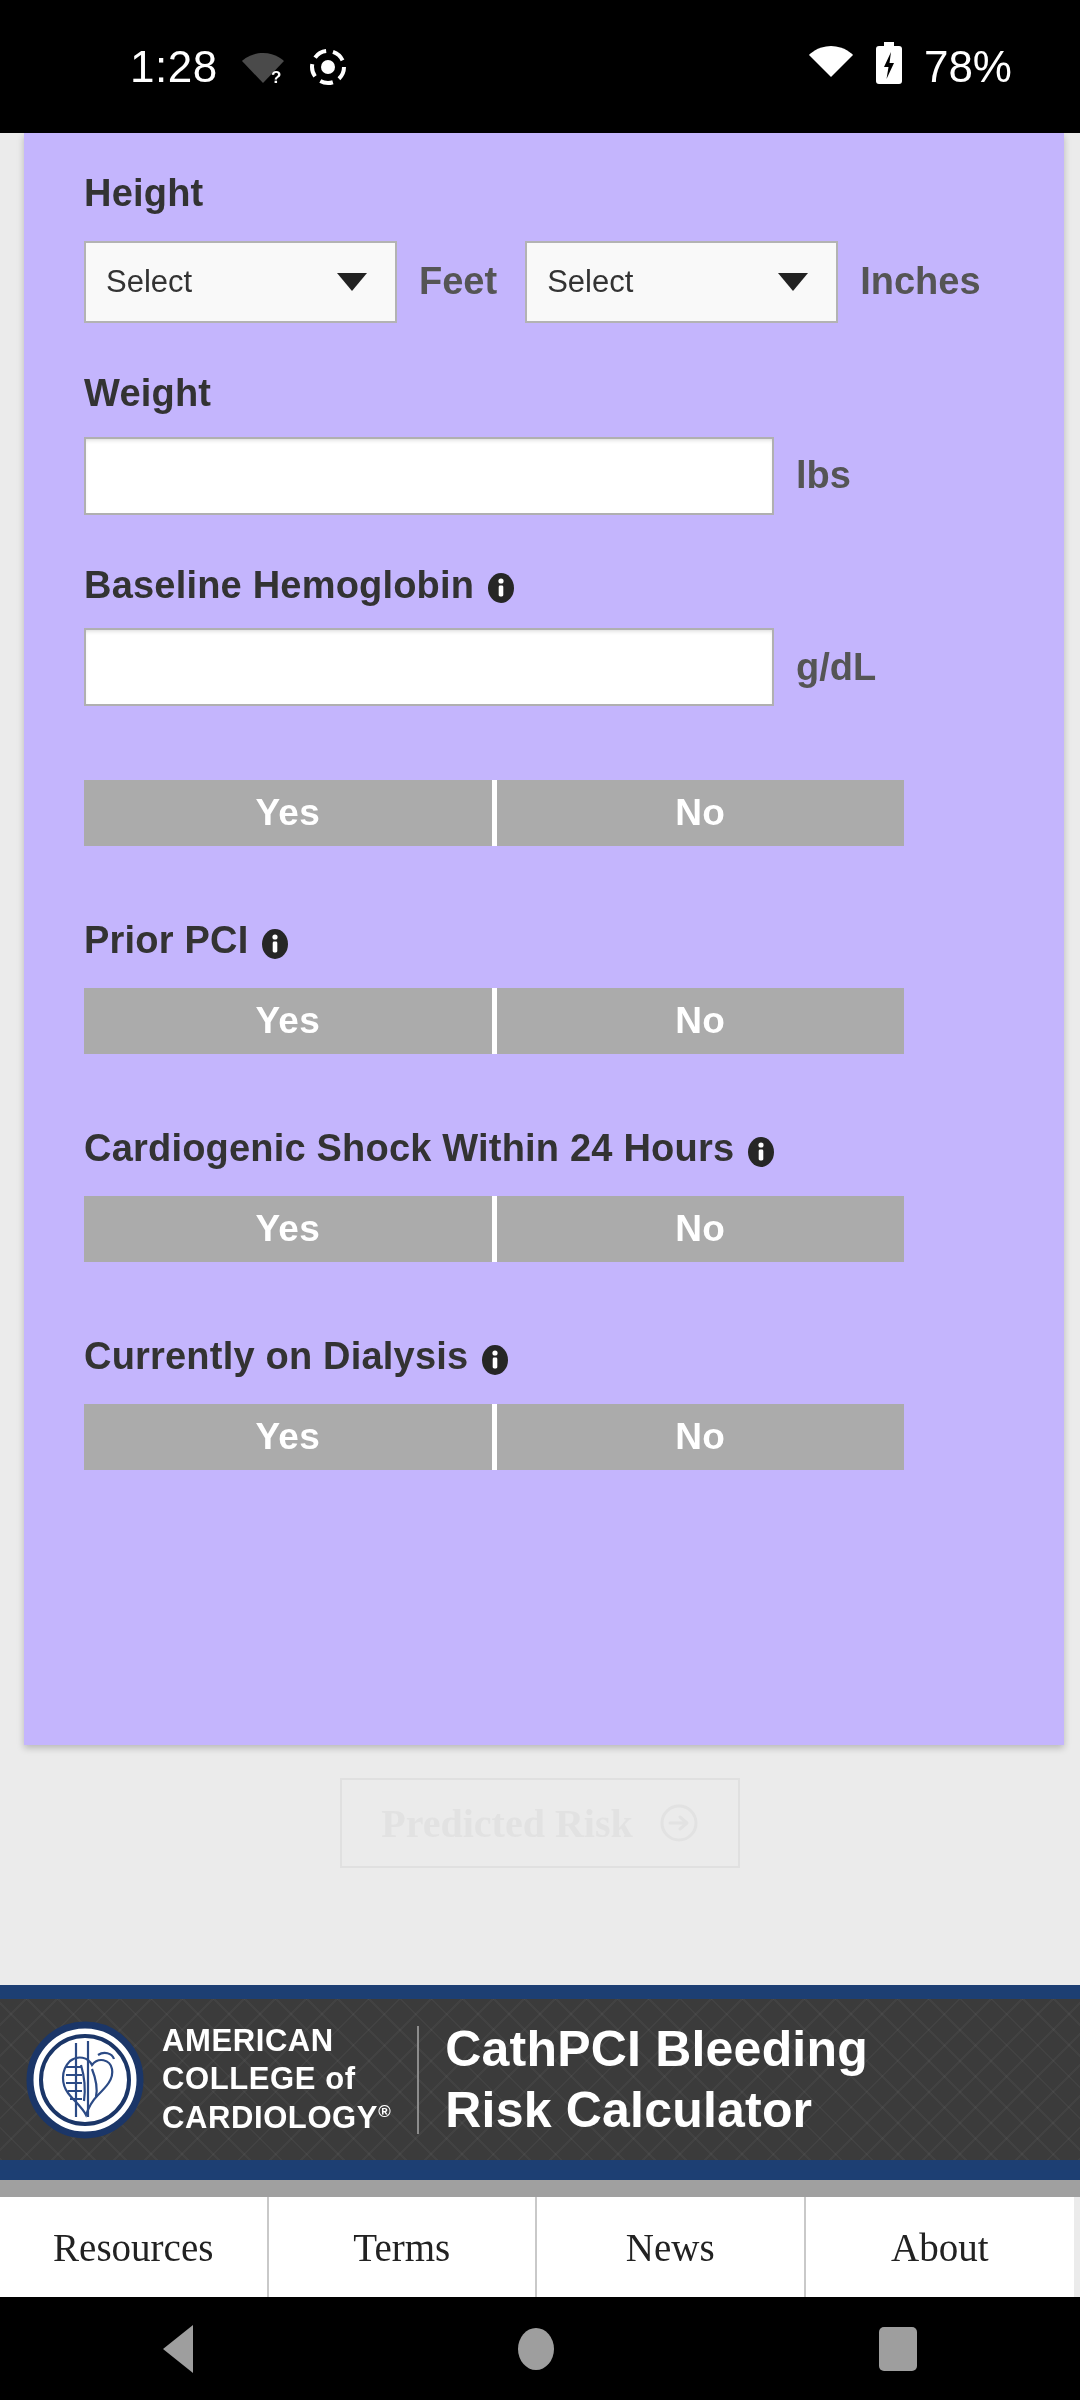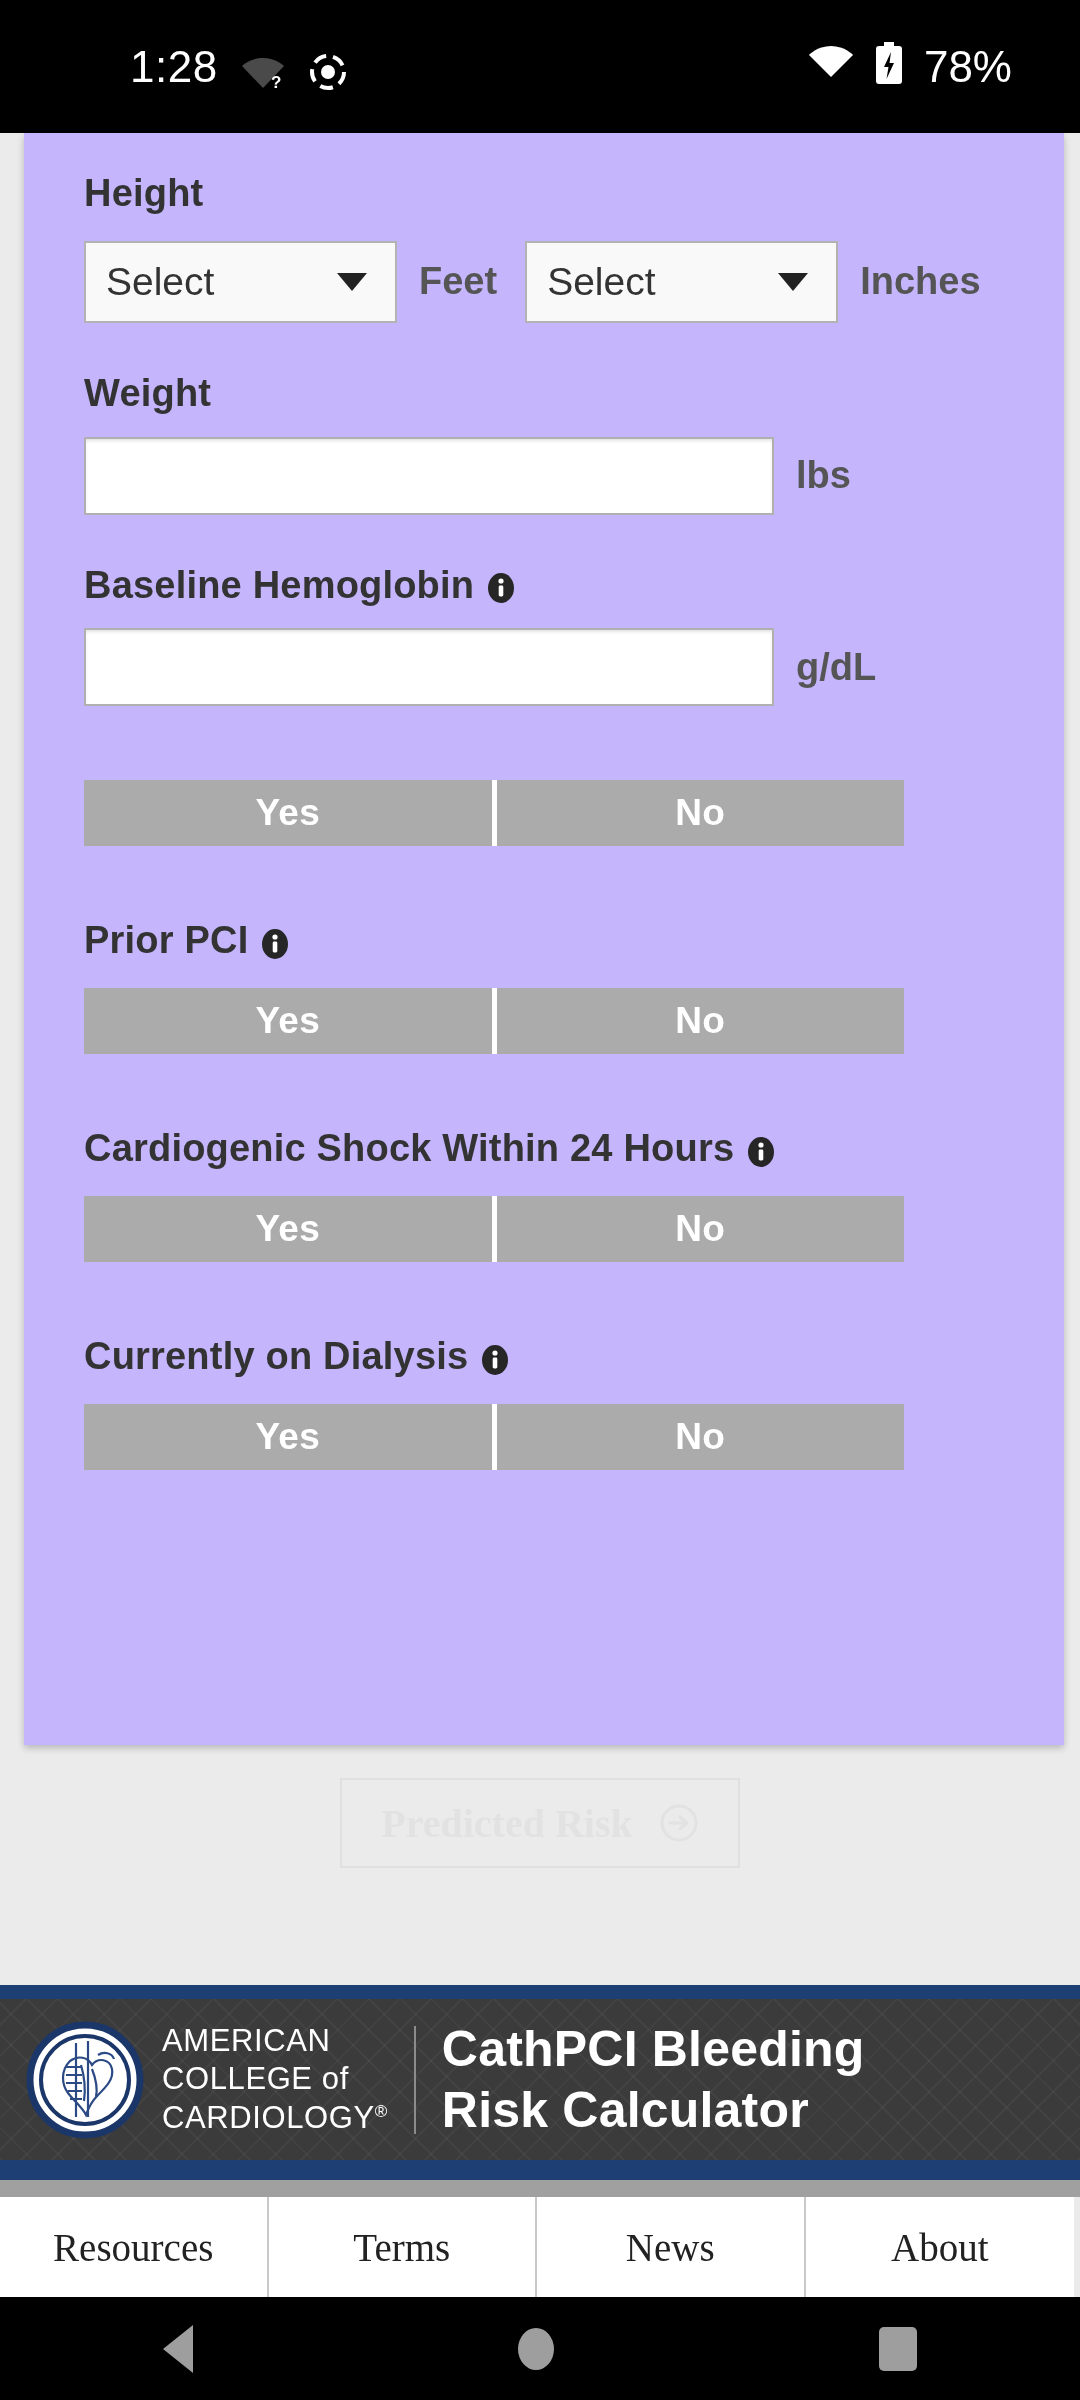--- a/index.html
+++ b/index.html
@@ -9,21 +9,21 @@
     font-family:"Liberation Sans", sans-serif;
     overflow:hidden;
   }
   .phone { position:relative; width:1080px; height:2400px; background:#ebebeb; }
 
   
   .statusbar {
     position:absolute; top:0; left:0; width:1080px; height:133px;
     background:#000; display:flex; align-items:center;
   }
-  .sb-left { display:flex; align-items:flex-end; gap:22px; margin-left:130px; }
+  .sb-left { display:flex; align-items:center; gap:22px; margin-left:130px; }
   .sb-time { color:#fff; font-size:44px; letter-spacing:0.5px; }
   .sb-right { margin-left:auto; margin-right:68px; display:flex; align-items:flex-start; gap:20px; }
   .wifi-q { position:relative; width:46px; height:40px; }
   .wifi-q svg, .sb-icon svg { display:block; }
   .battery-pct { color:#fff; font-size:44px; }
 
   
   .card {
     position:absolute; left:24px; top:133px; width:1040px; height:1612px;
     background:#c4b5fd; box-shadow:0 3px 7px rgba(0,0,0,0.22);
@@ -38,21 +38,21 @@
   
   .info-icon { width:30px; height:30px; flex:0 0 auto; display:inline-block; }
 
   
   .height-row { display:flex; align-items:center; margin-top:26px; }
   .select-box {
     position:relative; width:313px; height:82px;
     background:#f9f9f9; border:2px solid #b3b3b3;
     display:flex; align-items:center; padding-left:20px;
   }
-  .select-box .sel-val { font-size:39px; color:#333; }
+  .select-box .sel-val { font-size:31px; color:#333; }
   .select-box .caret {
     position:absolute; right:28px; top:50%; transform:translateY(-50%);
     width:0; height:0; border-left:15px solid transparent;
     border-right:15px solid transparent; border-top:18px solid #222;
   }
   .unit { font-size:38px; font-weight:bold; color:#555; margin-left:22px; }
 
   
   .input-row { display:flex; align-items:center; margin-top:22px; }
   .text-input {
@@ -98,21 +98,21 @@
   .brand {
     position:absolute; left:0; top:1999px; width:1080px; height:161px;
     background-color:#3b3b3b;
     background-image:
       repeating-linear-gradient(45deg, rgba(255,255,255,0.035) 0 2px, transparent 2px 22px),
       repeating-linear-gradient(-45deg, rgba(255,255,255,0.035) 0 2px, transparent 2px 22px);
     display:flex; align-items:center;
   }
   .acc-logo { margin-left:26px; width:118px; height:118px; flex:0 0 auto; }
   .acc-text {
-    margin-left:18px; color:#fff; font-size:31px; font-weight:normal;
+    margin-left:18px; color:#fff; font-size:31px; font-weight:bold;
     line-height:1.24; letter-spacing:.6px;
   }
   .acc-text .reg { font-size:17px; vertical-align:super; }
   .brand-sep { width:2px; height:108px; background:#8c8c8c; margin-left:26px; }
   .brand-title {
     margin-left:26px; color:#fff; font-size:50px; font-weight:bold;
     line-height:1.22; letter-spacing:.2px;
   }
   .brandbar-bot { position:absolute; left:0; top:2160px; width:1080px; height:20px; background:#1d3f73; }
   .brandbar-grey { position:absolute; left:0; top:2180px; width:1080px; height:17px; background:#a0a0a0; }

